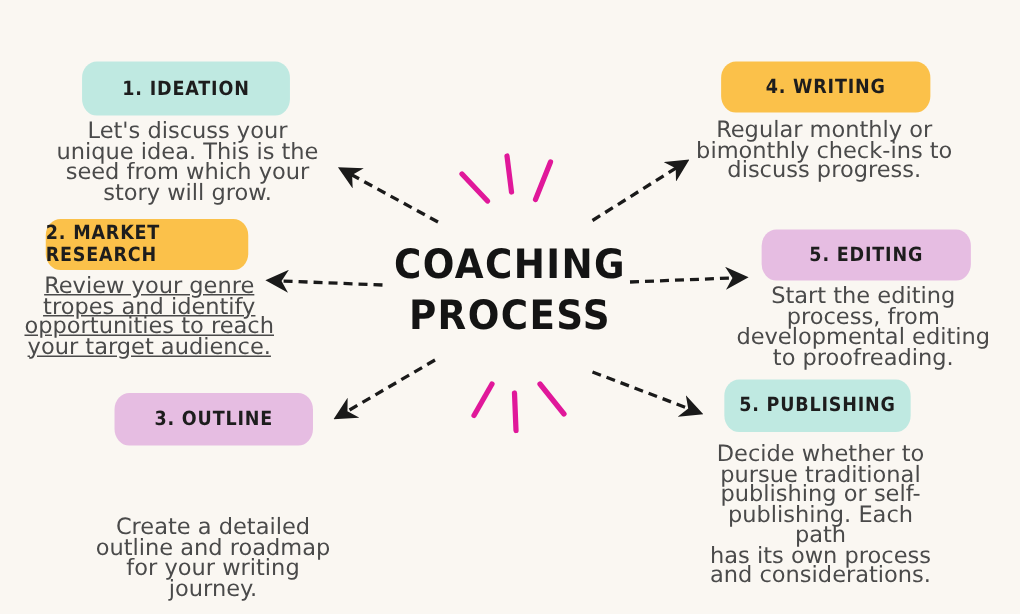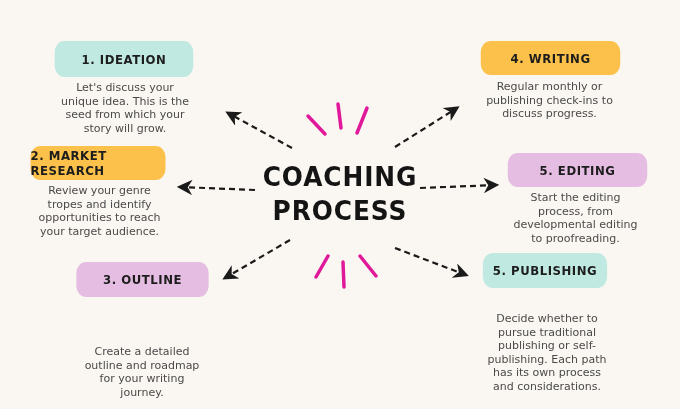--- a/index.html
+++ b/index.html
@@ -17,21 +17,21 @@
     font-weight:bold;
     font-size:13px;
     letter-spacing:0.6px;
     color:#1d1d1d;
     transform:scaleX(0.9);
   }
   .desc {
     position:absolute;
     text-align:center;
     font-family: "DejaVu Sans", sans-serif;
-    font-size:11px;
+    font-size:15px;
     line-height:13.5px;
     color:#4a4a4a;
     white-space:pre-line;
   }
   .title {
     position:absolute;
     left:255px; top:160px; width:170px;
     text-align:center;
     font-family: "DejaVu Sans", sans-serif;
     font-weight:bold;
@@ -75,41 +75,41 @@
   <div>PROCESS</div>
 </div>
 
 <div class="pill" style="left:47px; top:41px; width:154px; height:36px; background:#bfe9e1;">1. IDEATION</div>
 <div class="desc" style="left:30px; top:81px; width:190px;">Let's discuss your
 unique idea. This is the
 seed from which your
 story will grow.</div>
 
 <div class="pill" style="left:23px; top:146px; width:150px; height:34px; background:#fbc14a;">2. MARKET RESEARCH</div>
-<div class="desc" style="left:12px; top:184px; width:175px;">Review your genre
+<div class="desc" style="left:12px; top:184px; width:175px;text-decoration:underline;">Review your genre
 tropes and identify
 opportunities to reach
 your target audience.</div>
 
 <div class="pill" style="left:69px; top:262px; width:147px; height:35px; background:#e6bde2;">3. OUTLINE</div>
 <div class="desc" style="left:62px; top:302px; width:160px;margin-top:43px;">Create a detailed
 outline and roadmap
 for your writing
 journey.</div>
 
 <div class="pill" style="left:473px; top:41px; width:155px; height:34px; background:#fbc14a;">4. WRITING</div>
 <div class="desc" style="left:462px; top:80px; width:175px;">Regular monthly or
-publishing check-ins to
+bimonthly check-ins to
 discuss progress.</div>
 
 <div class="pill" style="left:500px; top:153px; width:155px; height:34px; background:#e6bde2;">5. EDITING</div>
 <div class="desc" style="left:488px; top:191px; width:175px;text-align:center;">Start the editing
 process, from
 developmental editing
 to proofreading.</div>
 
 <div class="pill" style="left:476px; top:253px; width:138px; height:35px; background:#bfe9e1;">5. PUBLISHING</div>
-<div class="desc" style="left:472px; top:312px; width:150px;">Decide whether to
+<div class="desc" style="left:472px; top:296px; width:150px;">Decide whether to
 pursue traditional
 publishing or self-
 publishing. Each path
 has its own process
 and considerations.</div>
 
 </body></html>

